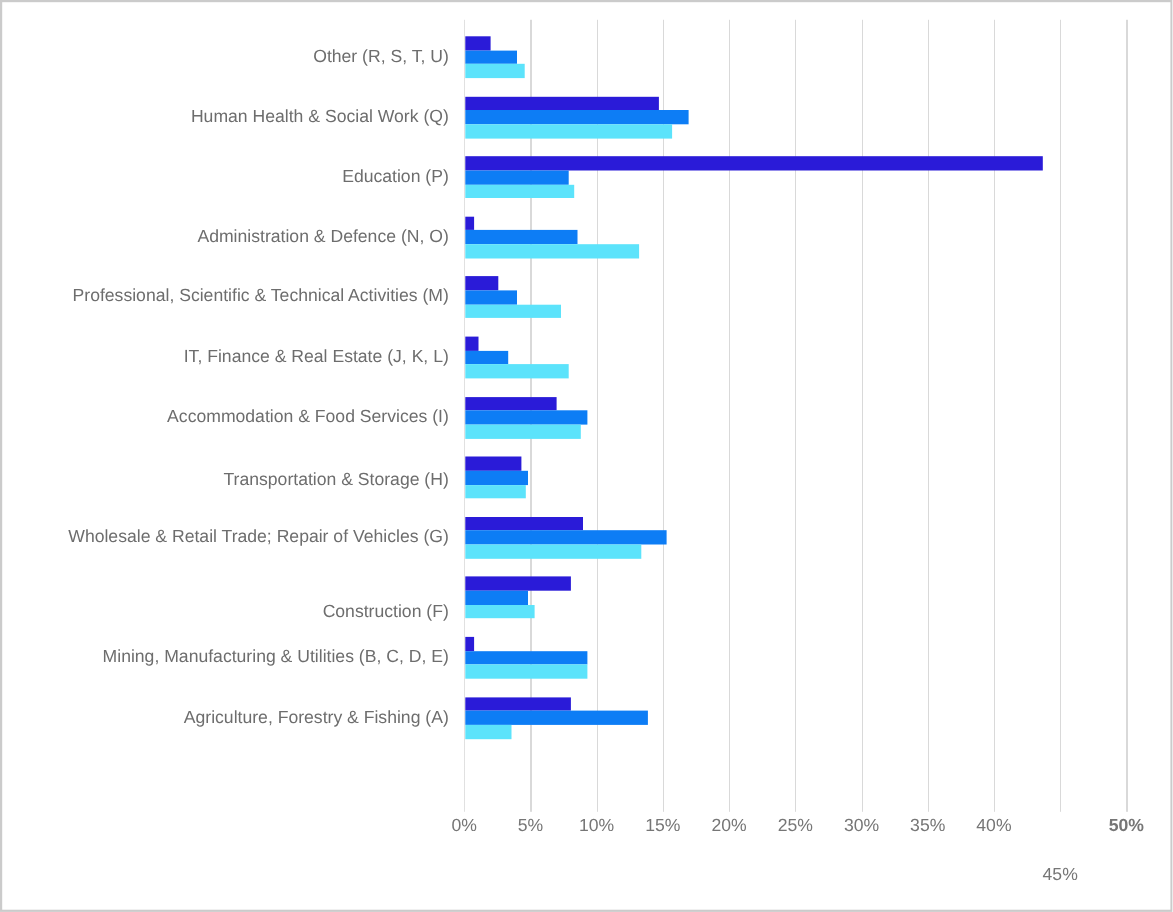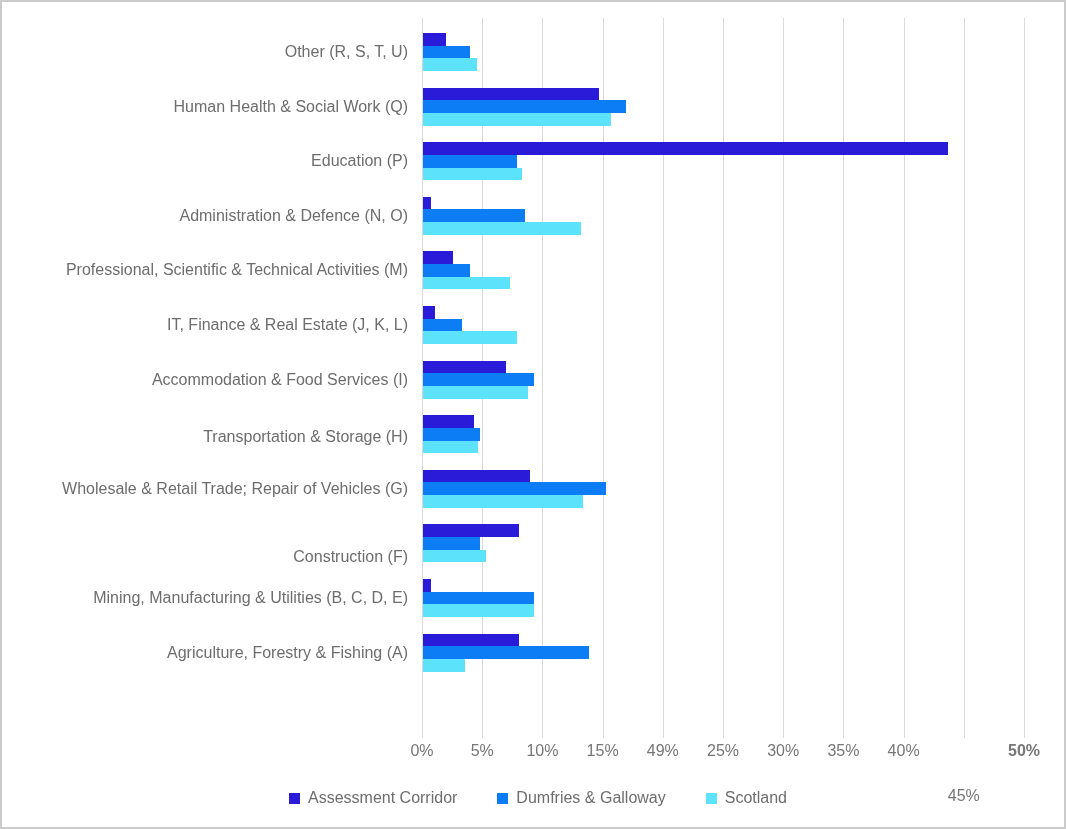--- a/index.html
+++ b/index.html
@@ -117,35 +117,21 @@
         <div class="bar" title="Assessment Corridor: 8%" style="width: 96.32px; height: 12.7px; background: rgb(42, 27, 216);"></div>
         <div class="bar" title="Dumfries &amp; Galloway: 13.8%" style="width: 166.152px; height: 12.7px; background: rgb(13, 125, 245);"></div>
         <div class="bar" title="Scotland: 3.5%" style="width: 42.14px; height: 12.7px; background: rgb(92, 227, 251);"></div>
       </div>
     </div>
   <div class="x-axis">
       <div class="x-tick" style="left: 388px;">0%</div>
       <div class="x-tick" style="left: 448.2px;">5%</div>
       <div class="x-tick" style="left: 508.4px; text-align: center;">10%</div>
       <div class="x-tick" style="left: 568.6px;">15%</div>
-      <div class="x-tick" style="left: 628.8px;">49%</div>
+      <div class="x-tick" style="left: 628.8px;">20%</div>
       <div class="x-tick" style="left: 689px;">25%</div>
       <div class="x-tick" style="left: 749.2px;">30%</div>
       <div class="x-tick" style="left: 809.4px;">35%</div>
       <div class="x-tick" style="left: 869.6px;">40%</div>
       <div class="x-tick" style="left: 929.8px; margin-top: 45px;">45%</div>
       <div class="x-tick" style="left: 990px; font-weight: bold;">50%</div>
     </div>
-  <div class="legend">
-      <div class="legend-item">
-        <span class="legend-marker" style="background: rgb(42, 27, 216);"></span>
-        <span class="legend-label">Assessment Corridor</span>
-      </div>
-      <div class="legend-item">
-        <span class="legend-marker" style="background: rgb(13, 125, 245);"></span>
-        <span class="legend-label">Dumfries &amp; Galloway</span>
-      </div>
-      <div class="legend-item">
-        <span class="legend-marker" style="background: rgb(92, 227, 251);"></span>
-        <span class="legend-label">Scotland</span>
-      </div>
-    </div>
 </div>
 
 </body></html>

